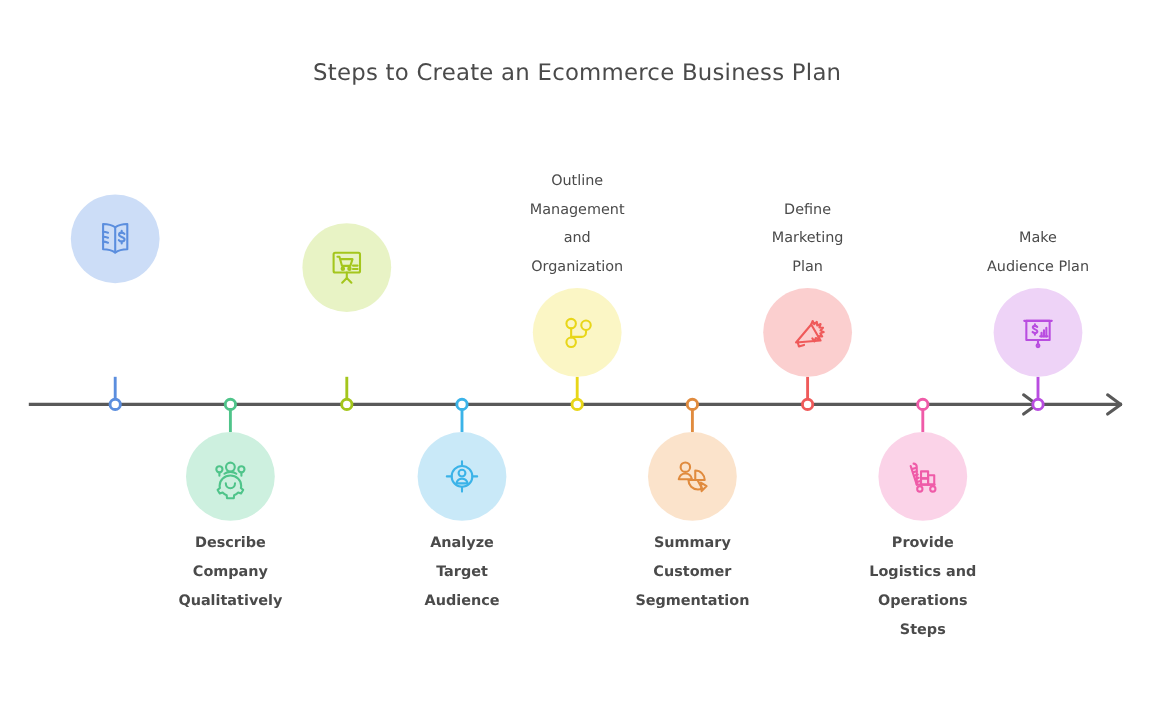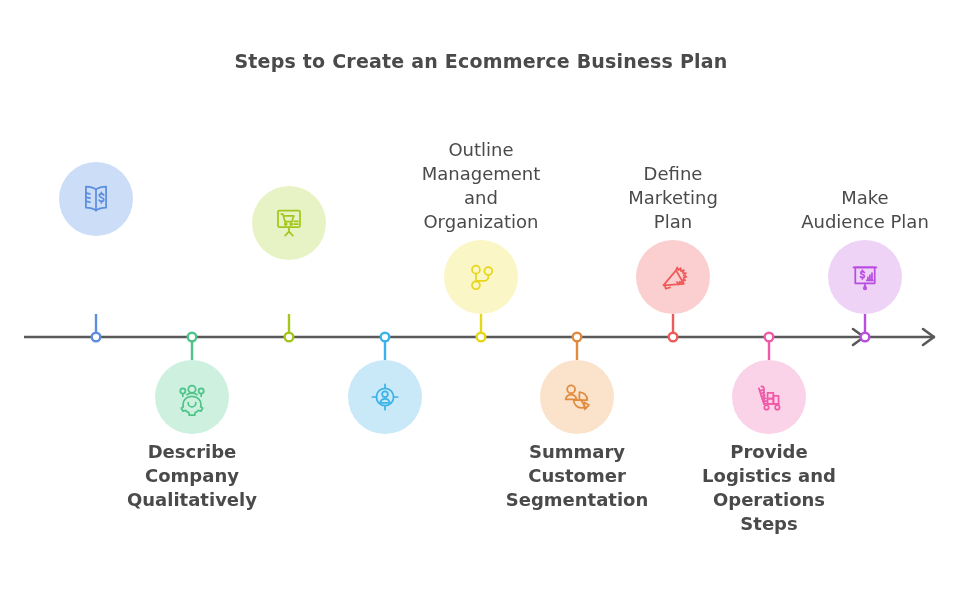--- a/index.html
+++ b/index.html
@@ -23,41 +23,40 @@
   #chart-title {
     position: absolute;
     left: 0;
     top: 50px;
     width: 962px;
     text-align: center;
     font-size: 19px;
     color: #4a4a4a;
     letter-spacing: 0.2px;
     white-space: nowrap;
-    font-weight: bold;
   }
 
   
   #axis-layer {
     position: absolute;
     left: 0;
     top: 0;
     width: 962px;
     height: 590px;
     pointer-events: none;
   }
 
   
   .node {
     position: absolute;
     width: 170px;
     margin-left: -85px;
   }
   .node .label {
-    font-size: 18px;
+    font-size: 12px;
     line-height: 24px;
     color: #4a4a4a;
     text-align: center;
     white-space: pre-line;
   }
   .node .bubble {
     width: 74px;
     height: 74px;
     border-radius: 50%;
     margin: 0 auto;
@@ -155,20 +154,23 @@
       </div>
       <div class="node below" style="left: 385px; top: 360px;">
         <div class="bubble" style="background: rgb(201, 233, 248);">
           <svg width="44" height="44" viewBox="0 0 48 48" fill="none" stroke="#3bb3e8" stroke-width="1.9" stroke-linecap="round" stroke-linejoin="round">
             <circle cx="24" cy="24" r="9.4"></circle>
             <path d="M24 10.2v4.4M24 33.4v4.4M10.2 24h4.4M33.4 24h4.4"></path>
             <circle cx="24" cy="21" r="3.1"></circle>
             <path d="M18.8 30.3c.7-2.6 2.7-4.2 5.2-4.2s4.5 1.6 5.2 4.2z"></path>
           </svg>
         </div>
+        <div class="label">Analyze
+Target
+Audience</div>
       </div>
       <div class="node above" style="left: 481px; top: 138px;">
         <div class="label">Outline
 Management
 and
 Organization</div>
         <div class="bubble" style="background: rgb(251, 246, 197);">
           <svg width="44" height="44" viewBox="0 0 48 48" fill="none" stroke="#e8d619" stroke-width="1.9" stroke-linecap="round" stroke-linejoin="round">
             <circle cx="18.5" cy="16" r="4.3"></circle>
             <circle cx="32" cy="17.5" r="4.3"></circle>

